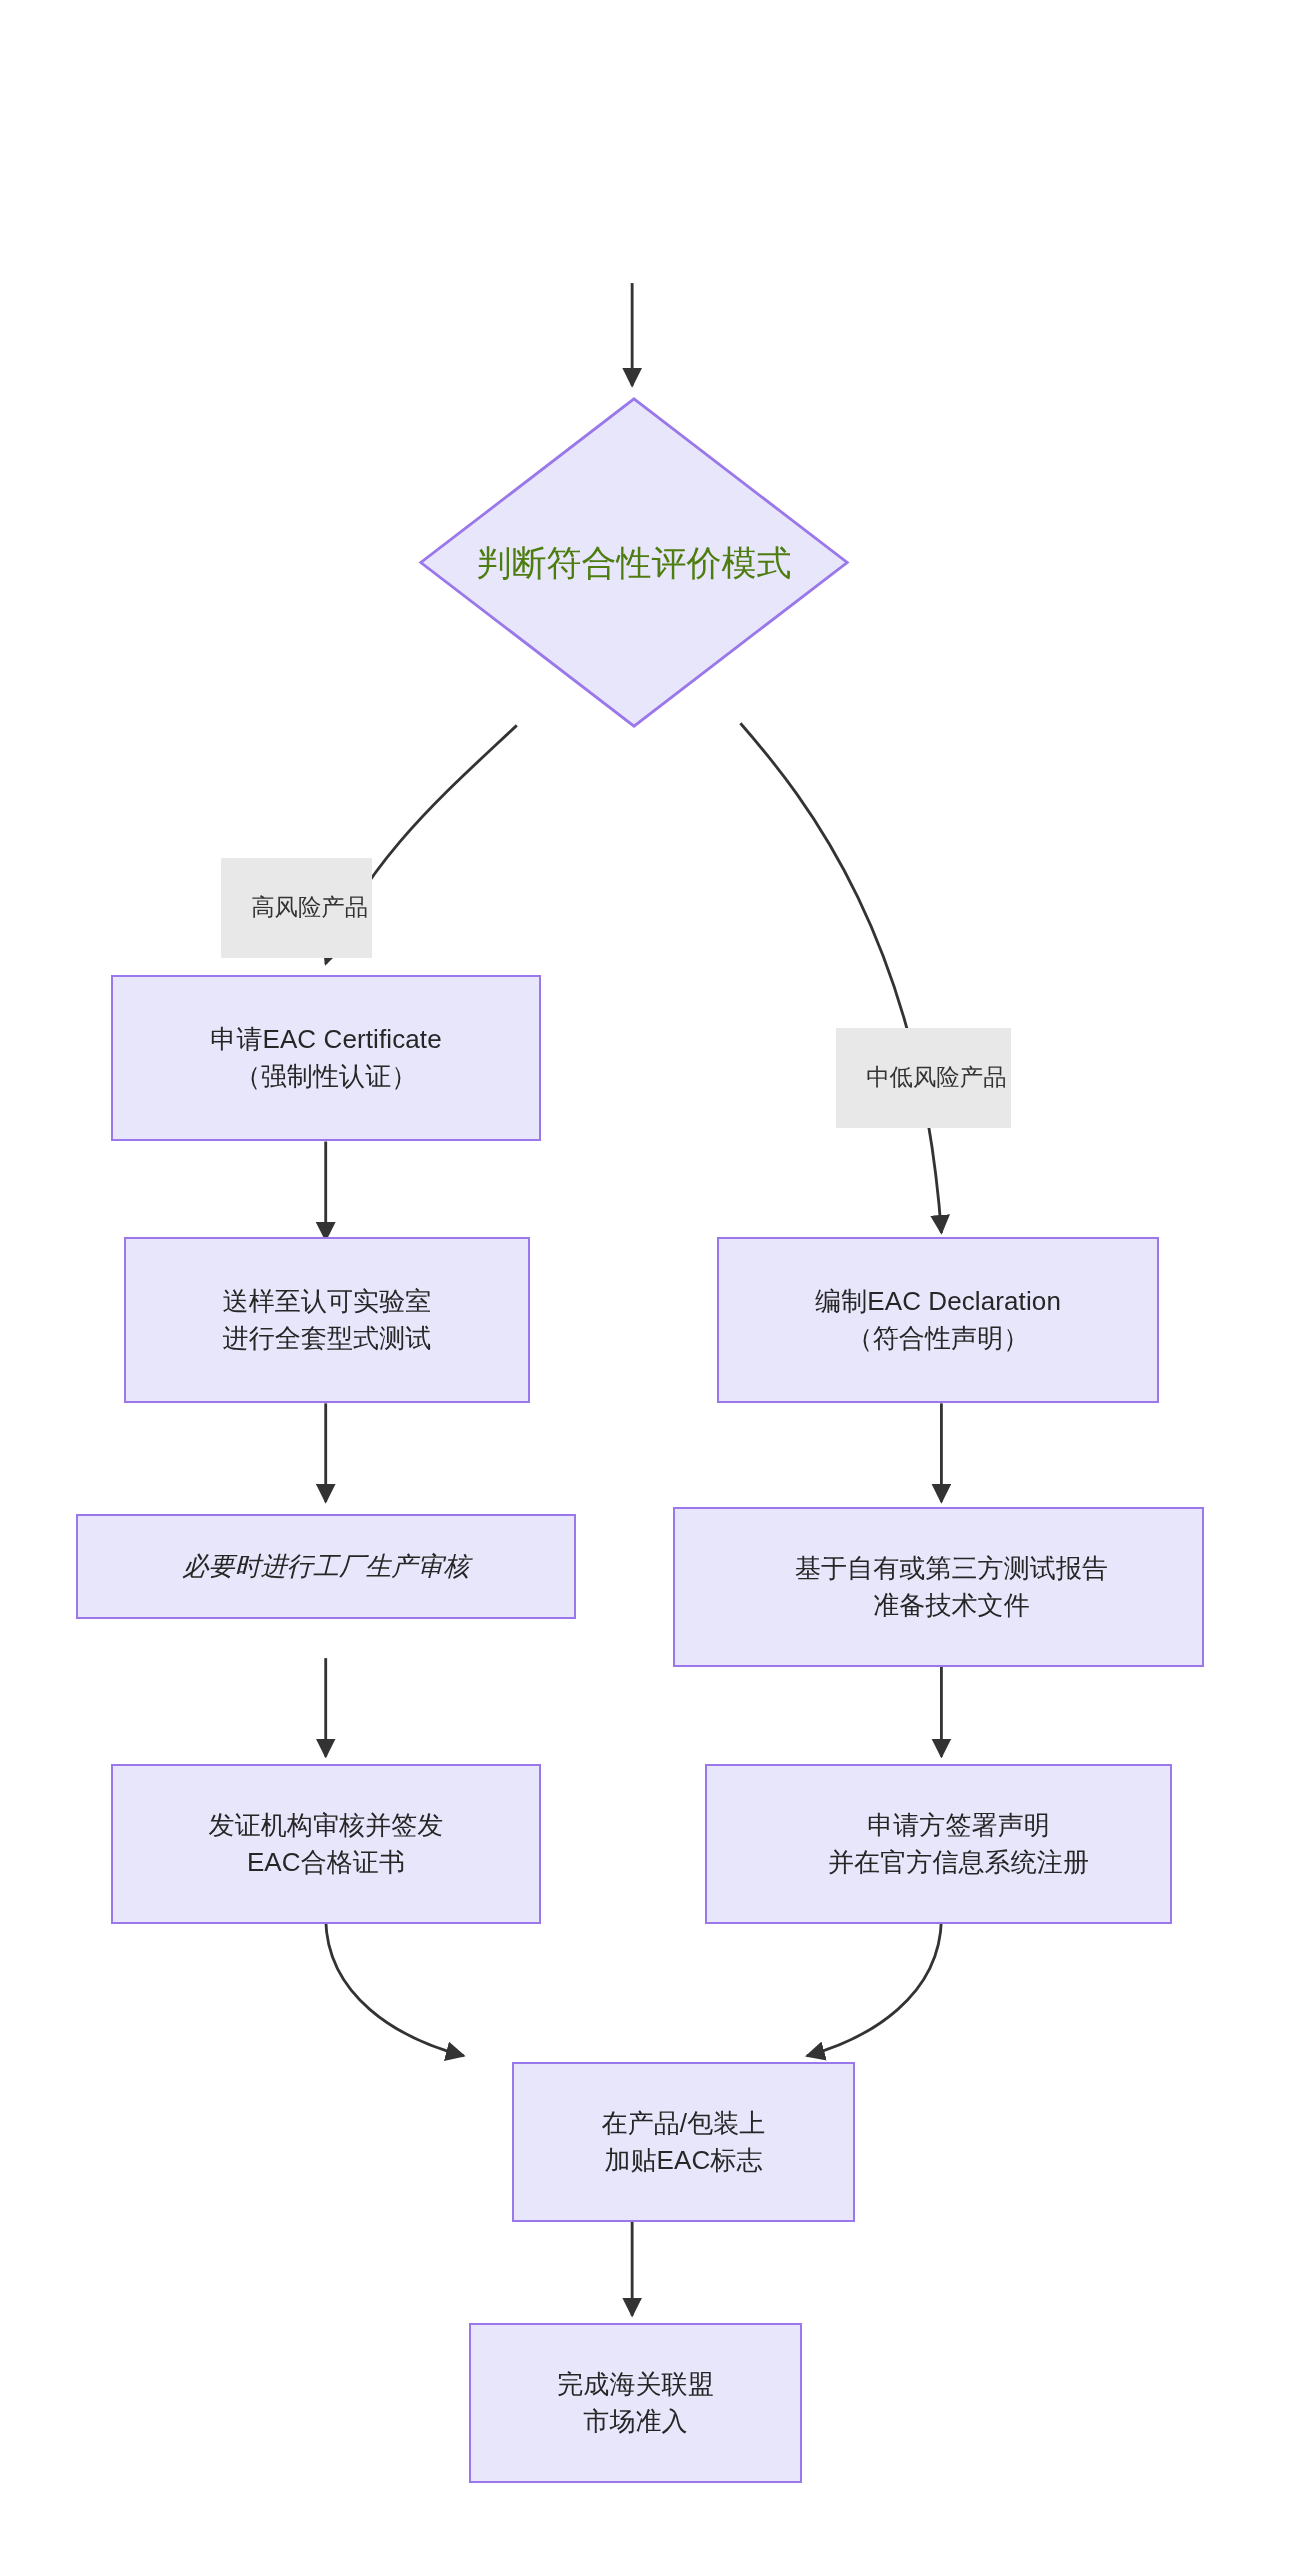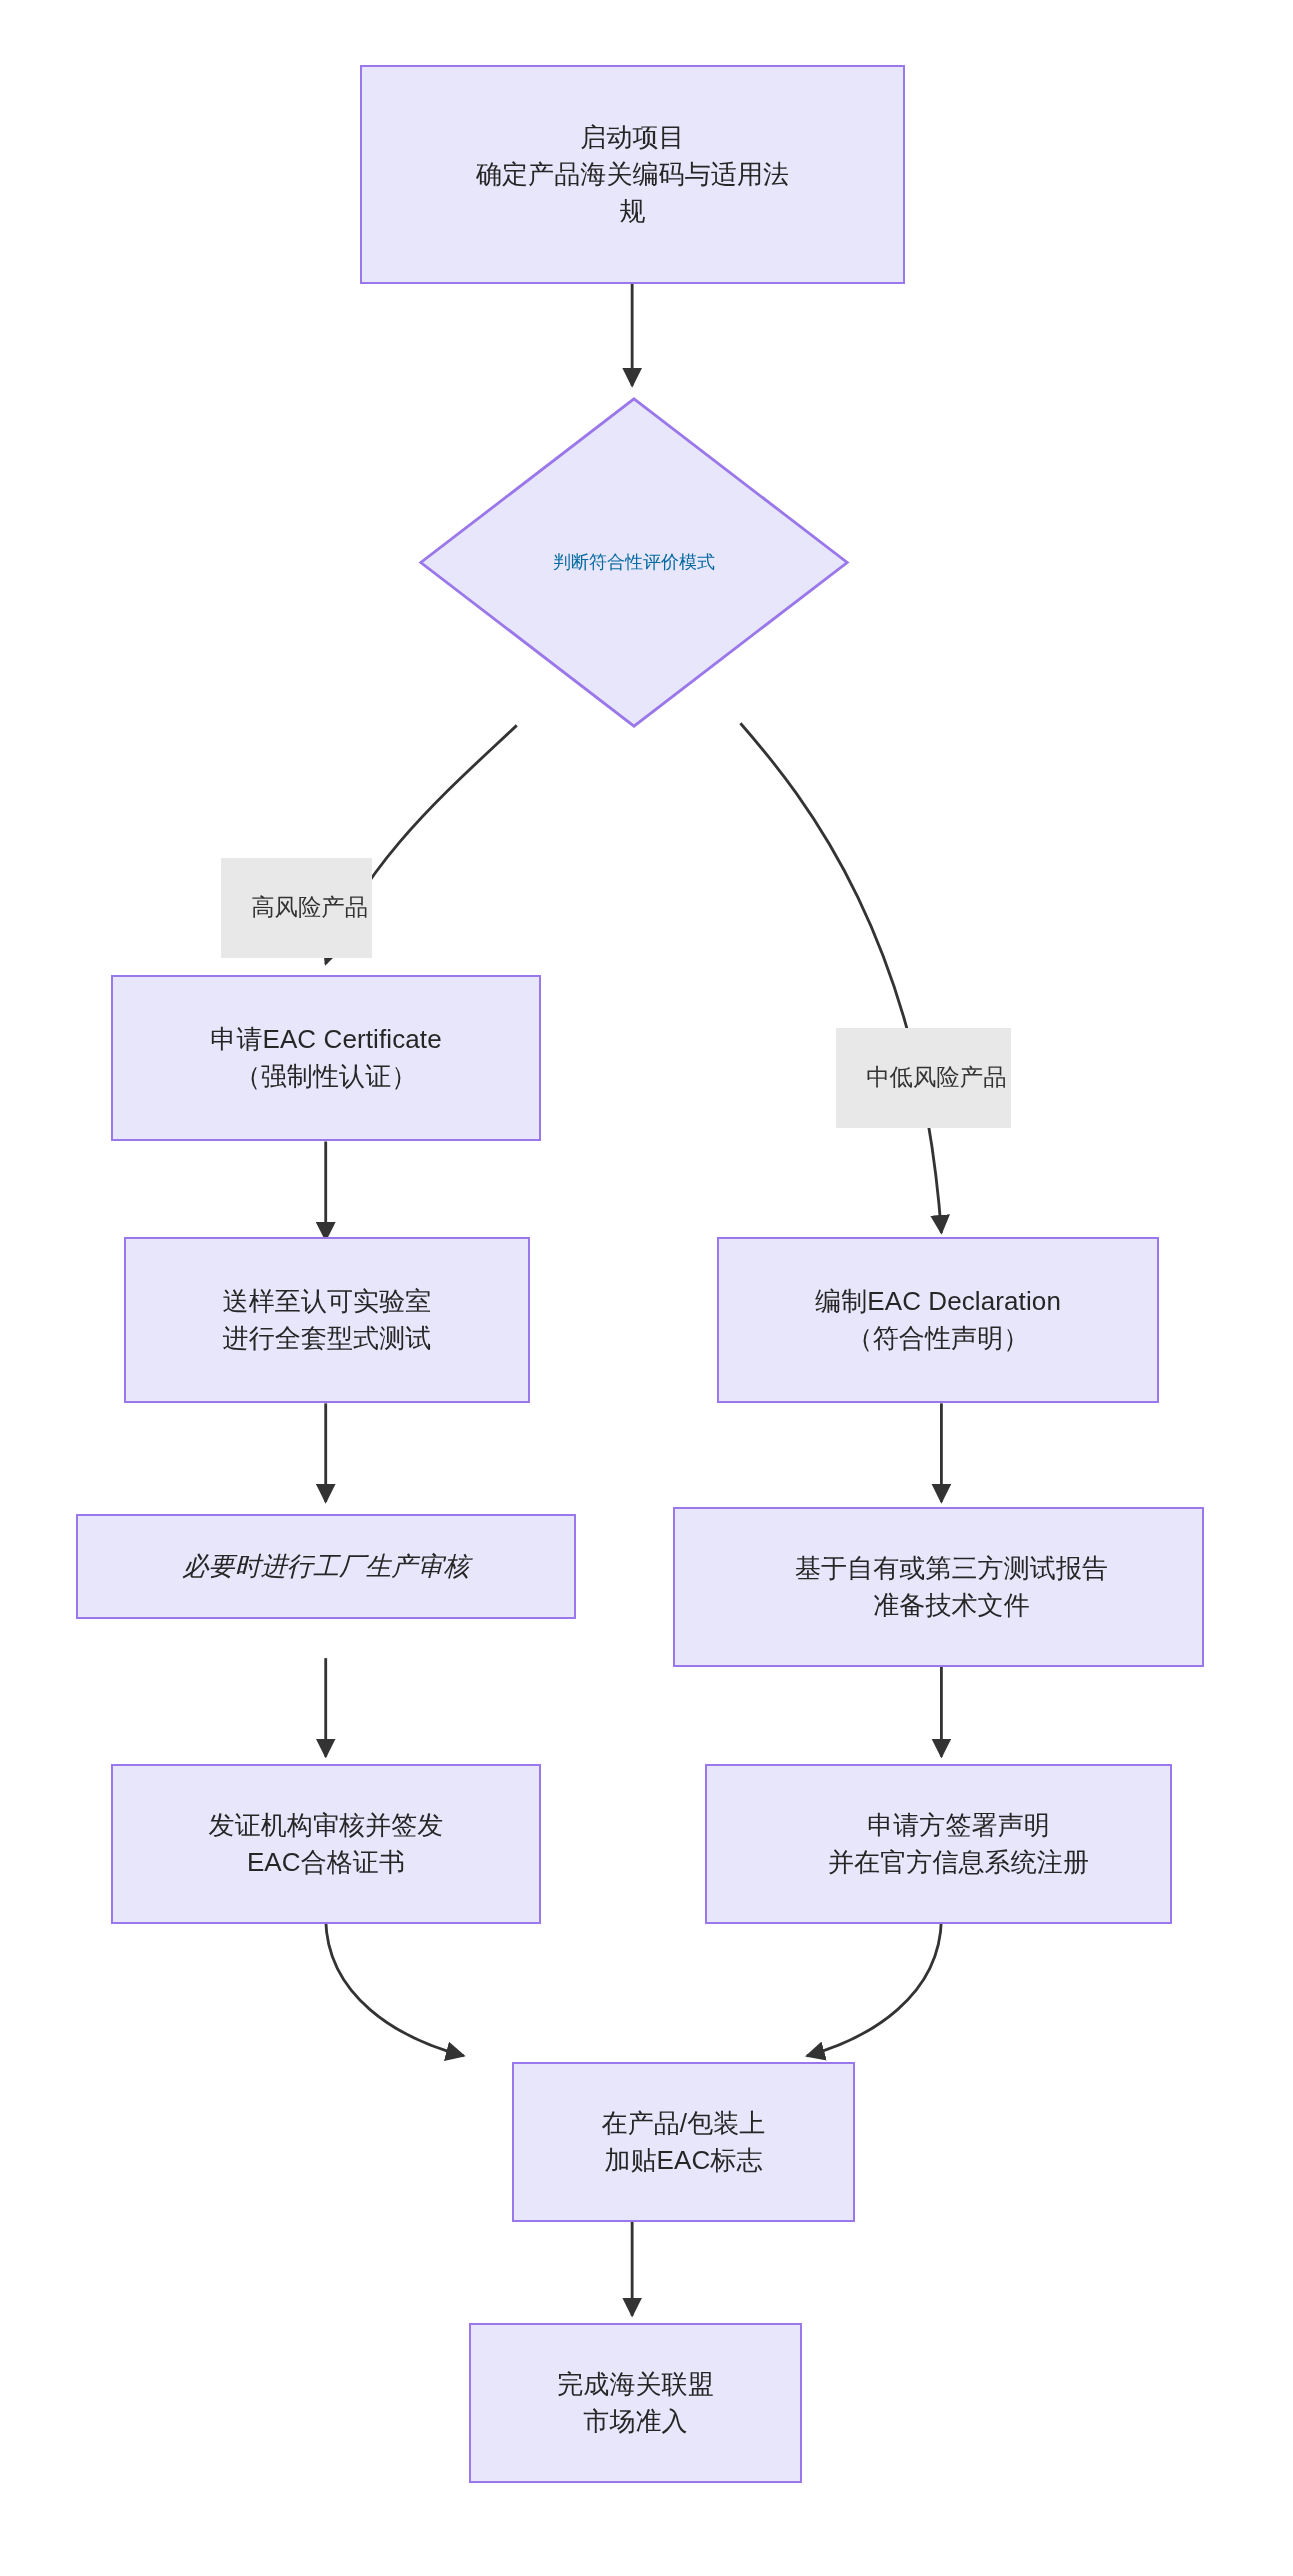--- a/index.html
+++ b/index.html
@@ -49,22 +49,22 @@
     justify-content: center;
   }
   .diamond-wrap svg {
     position: absolute;
     left: 0;
     top: 0;
   }
   .diamond-label {
     position: relative;
     z-index: 3;
-    color: #0369a1;
-    font-size: 18px;
+    color: #4d7c0f;
+    font-size: 35px;
     line-height: 1.42;
     text-align: center;
     white-space: pre-line;
   }
   .edge-label {
     position: absolute;
     z-index: 3;
     background: #e8e8e8;
     color: #333333;
     font-size: 23.4px;
@@ -97,25 +97,20 @@
 
     <path d="M 1330 1983 L 1330 2122" stroke="#333333" stroke-width="4" fill="none" marker-end="url(#arrow)"></path>
     <path d="M 1330 2353 L 1330 2482" stroke="#333333" stroke-width="4" fill="none" marker-end="url(#arrow)"></path>
 
     <path d="M 460 2712 C 462 2820, 560 2880, 655 2905" stroke="#333333" stroke-width="4" fill="none" marker-end="url(#arrow)"></path>
     <path d="M 1330 2712 C 1328 2820, 1230 2880, 1140 2905" stroke="#333333" stroke-width="4" fill="none" marker-end="url(#arrow)"></path>
 
     <path d="M 893 3133 L 893 3272" stroke="#333333" stroke-width="4" fill="none" marker-end="url(#arrow)"></path>
   </svg>
 
-  <div class="node" style="left:360px; top:65px; width:545px; height:219px;">
-    <span>启动项目
-确定产品海关编码与适用法
-规</span>
-  </div>
 
   <div class="diamond-wrap" style="left:418px; top:396px; width:432px; height:333px;">
     <svg width="432" height="333" viewBox="0 0 610 470">
       <polygon points="305,4 606,235 305,466 4,235" fill="#e8e6fb" stroke="#9a77ea" stroke-width="4"></polygon>
     </svg>
     <span class="diamond-label">判断符合性评价模式</span>
   </div>
 
   <div class="edge-label" style="left:221px; top:858px;">
     <span>高风险产品</span>

